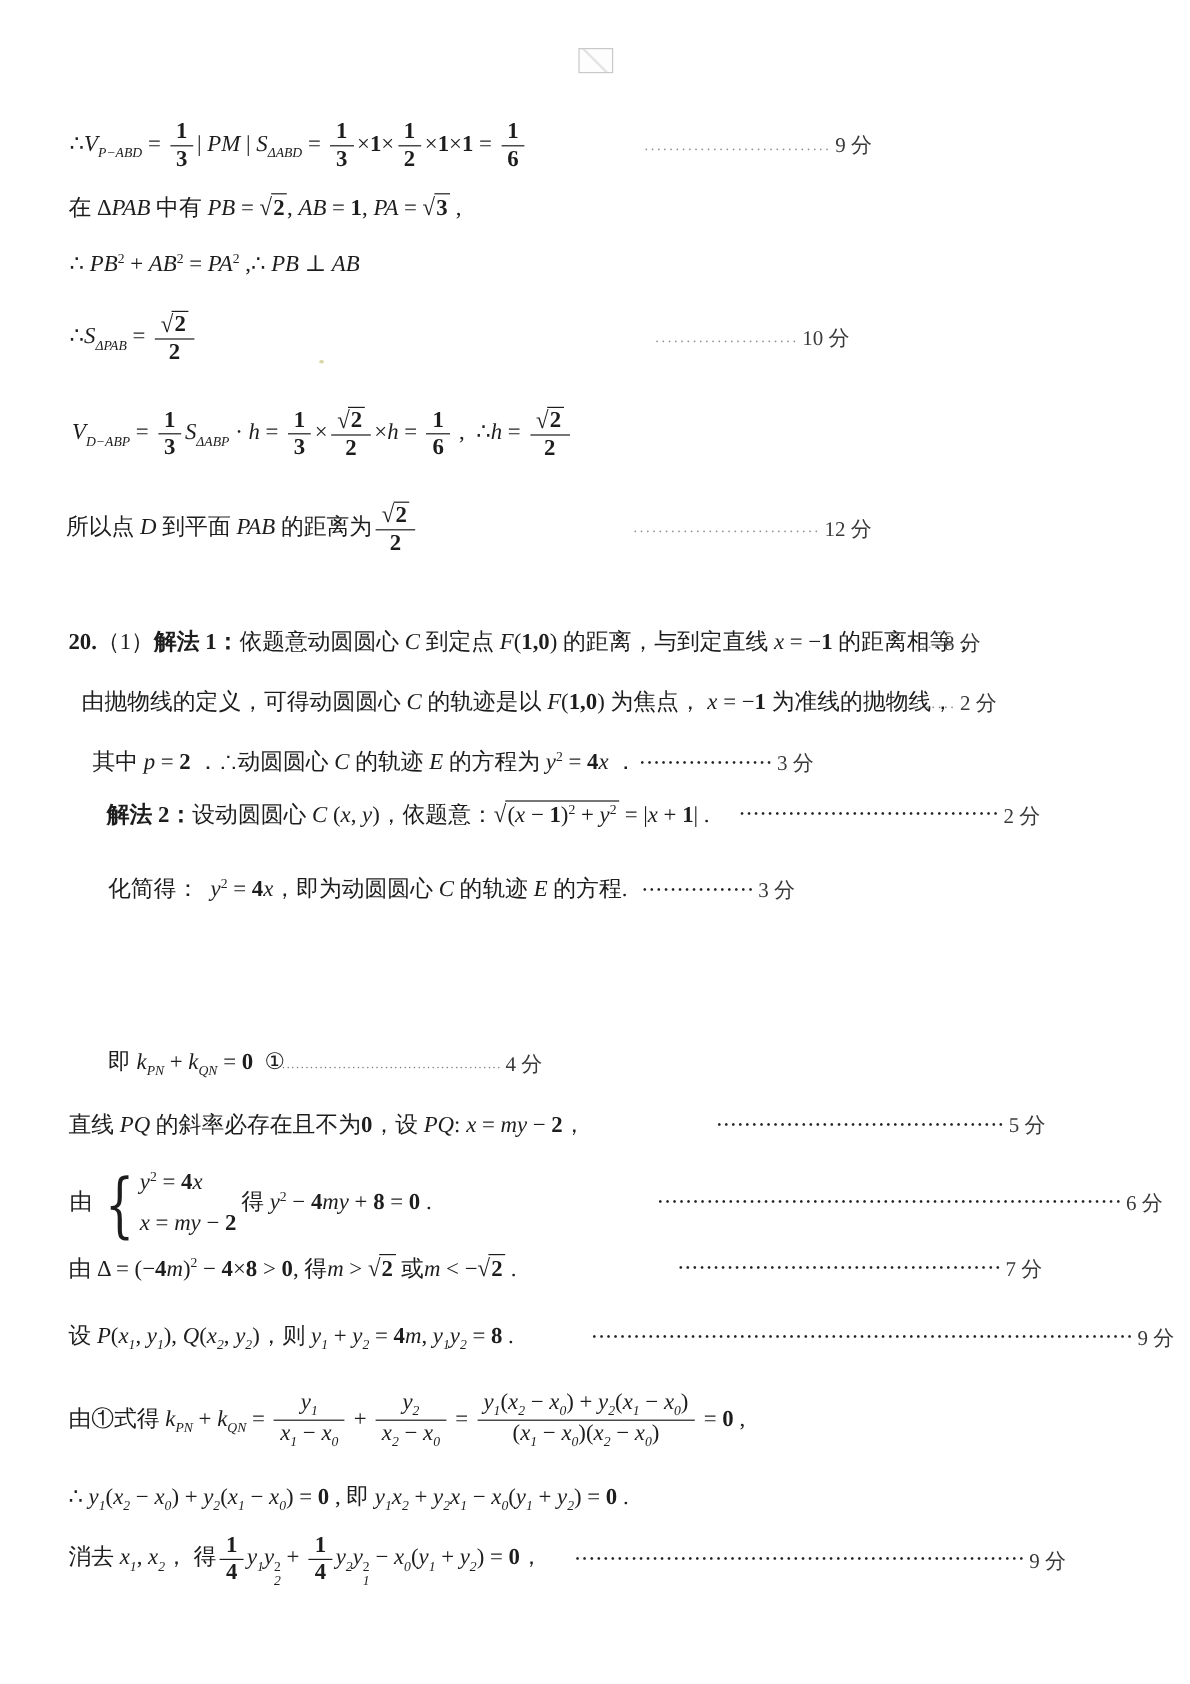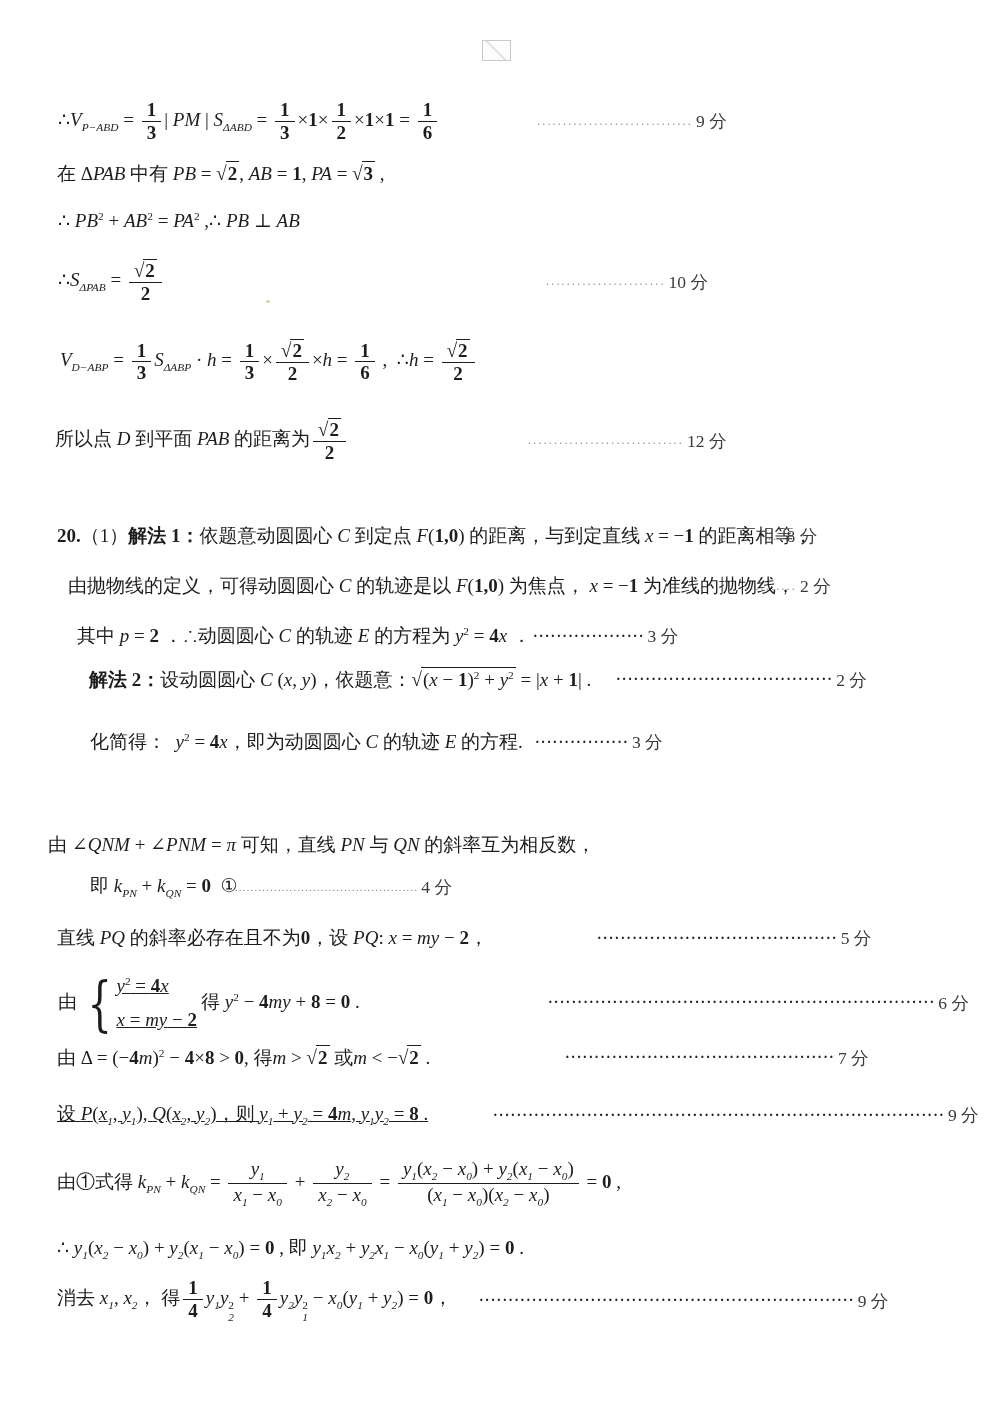--- a/index.html
+++ b/index.html
@@ -37,21 +37,21 @@
   .fr-d{border-top:1.4px solid #1d1d1d;}
   .tk-sqrt{display:inline-block;white-space:nowrap;}
   .sq-r{font-weight:bold;display:inline-block;transform:scaleY(1.05);}
   .sq-c{display:inline-block;border-top:1.7px solid #1d1d1d;padding:0 2px;margin-left:-1px;}
   .tk-cases{display:inline-flex;align-items:center;vertical-align:middle;margin:0 4px;}
   .cs-brace{
     font-size:3.1em;font-weight:400;line-height:0.9;
     transform:scaleX(0.65);margin-right:-2px;
     font-family:"DejaVu Serif",serif;
   }
-  .cs-rows{display:inline-flex;flex-direction:column;gap:9px;text-align:left;text-decoration:underline;}
+  .cs-rows{display:inline-flex;flex-direction:column;gap:9px;text-align:left;}
   .cs-row{display:block;white-space:pre;}
   .leader{
     position:absolute;top:50%;transform:translateY(-50%);
     display:flex;align-items:center;white-space:nowrap;
   }
   .leader .dots{display:inline-block;}
   .leader.light .dots{color:#8f8f8f;font-size:12px;letter-spacing:2.2px;}
   .leader.tiny  .dots{color:#777777;font-size:10px;letter-spacing:1.4px;}
   .leader.dark  .dots{color:#222222;font-weight:bold;font-size:14px;letter-spacing:1.2px;}
   .leader .score{font-size:17.5px;color:#3a3a3a;margin-left:3px;white-space:pre;}
@@ -143,23 +143,20 @@
 
   <div class="line" style="left:90px;top:697px;">
     <span class="math"><span class="tk-t">化简得：  </span><span class="tk-i">y</span><span class="tk-sup">2</span><span class="tk-t"> = </span><span class="tk-b">4</span><span class="tk-i">x</span><span class="tk-t">，即为动圆圆心 </span><span class="tk-i">C</span><span class="tk-t"> 的轨迹 </span><span class="tk-i">E</span><span class="tk-t"> 的方程. </span></span>
     <span class="leader dark" style="left:445px;">
       <span class="dots">················</span>
       <span class="score">3 分</span>
     </span>
   </div>
 
 
-  <div class="line" style="left:48px;top:800px;">
-    <span class="math"><span class="tk-t">由 ∠</span><span class="tk-i">QNM</span><span class="tk-t"> + ∠</span><span class="tk-i">PNM</span><span class="tk-t"> = </span><span class="tk-i">π</span><span class="tk-t"> 可知，直线 </span><span class="tk-i">PN</span><span class="tk-t"> 与 </span><span class="tk-i">QN</span><span class="tk-t"> 的斜率互为相反数，</span></span>
-  </div>
 
   <div class="line" style="left:90px;top:841px;">
     <span class="math"><span class="tk-t">即 </span><span class="tk-i">k</span><span class="tk-sub">PN</span><span class="tk-t"> + </span><span class="tk-i">k</span><span class="tk-sub">QN</span><span class="tk-t"> = </span><span class="tk-b">0</span><span class="tk-t">  ①</span></span>
     <span class="leader tiny" style="left:145px;">
       <span class="dots">...............................................</span>
       <span class="score">4 分</span>
     </span>
   </div>
 
   <div class="line" style="left:57px;top:893px;">
@@ -179,21 +176,21 @@
   </div>
 
   <div class="line" style="left:57px;top:1012px;">
     <span class="math"><span class="tk-t">由 Δ = (−</span><span class="tk-b">4</span><span class="tk-i">m</span><span class="tk-t">)</span><span class="tk-sup">2</span><span class="tk-t"> − </span><span class="tk-b">4</span><span class="tk-t">×</span><span class="tk-b">8</span><span class="tk-t"> &gt; </span><span class="tk-b">0</span><span class="tk-t">, 得</span><span class="tk-i">m</span><span class="tk-t"> &gt; </span><span class="tk-sqrt"><span class="sq-r">√</span><span class="sq-c"><span class="tk-b">2</span></span></span><span class="tk-t"> 或</span><span class="tk-i">m</span><span class="tk-t"> &lt; −</span><span class="tk-sqrt"><span class="sq-r">√</span><span class="sq-c"><span class="tk-b">2</span></span></span><span class="tk-t"> .</span></span>
     <span class="leader dark" style="left:508px;">
       <span class="dots">··············································</span>
       <span class="score">7 分</span>
     </span>
   </div>
 
-  <div class="line" style="left:57px;top:1069px;text-decoration:underline;">
+  <div class="line" style="left:57px;top:1069px;">
     <span class="math"><span class="tk-t">设 </span><span class="tk-i">P</span><span class="tk-t">(</span><span class="tk-i">x</span><span class="tk-sub">1</span><span class="tk-t">, </span><span class="tk-i">y</span><span class="tk-sub">1</span><span class="tk-t">), </span><span class="tk-i">Q</span><span class="tk-t">(</span><span class="tk-i">x</span><span class="tk-sub">2</span><span class="tk-t">, </span><span class="tk-i">y</span><span class="tk-sub">2</span><span class="tk-t">)，则 </span><span class="tk-i">y</span><span class="tk-sub">1</span><span class="tk-t"> + </span><span class="tk-i">y</span><span class="tk-sub">2</span><span class="tk-t"> = </span><span class="tk-b">4</span><span class="tk-i">m</span><span class="tk-t">, </span><span class="tk-i">y</span><span class="tk-sub">1</span><span class="tk-i">y</span><span class="tk-sub">2</span><span class="tk-t"> = </span><span class="tk-b">8</span><span class="tk-t"> .</span></span>
     <span class="leader dark" style="left:436px;">
       <span class="dots">·············································································</span>
       <span class="score">9 分</span>
     </span>
   </div>
 
   <div class="line" style="left:57px;top:1125px;justify-content:flex-end;">
     <span class="math"><span class="tk-t">由①式得 </span><span class="tk-i">k</span><span class="tk-sub">PN</span><span class="tk-t"> + </span><span class="tk-i">k</span><span class="tk-sub">QN</span><span class="tk-t"> = </span><span class="tk-frac"><span class="fr-n"><span class="tk-i">y</span><span class="tk-sub">1</span></span><span class="fr-d"><span class="tk-i">x</span><span class="tk-sub">1</span><span class="tk-t"> − </span><span class="tk-i">x</span><span class="tk-sub">0</span></span></span><span class="tk-t"> + </span><span class="tk-frac"><span class="fr-n"><span class="tk-i">y</span><span class="tk-sub">2</span></span><span class="fr-d"><span class="tk-i">x</span><span class="tk-sub">2</span><span class="tk-t"> − </span><span class="tk-i">x</span><span class="tk-sub">0</span></span></span><span class="tk-t"> = </span><span class="tk-frac"><span class="fr-n"><span class="tk-i">y</span><span class="tk-sub">1</span><span class="tk-t">(</span><span class="tk-i">x</span><span class="tk-sub">2</span><span class="tk-t"> − </span><span class="tk-i">x</span><span class="tk-sub">0</span><span class="tk-t">) + </span><span class="tk-i">y</span><span class="tk-sub">2</span><span class="tk-t">(</span><span class="tk-i">x</span><span class="tk-sub">1</span><span class="tk-t"> − </span><span class="tk-i">x</span><span class="tk-sub">0</span><span class="tk-t">)</span></span><span class="fr-d"><span class="tk-t">(</span><span class="tk-i">x</span><span class="tk-sub">1</span><span class="tk-t"> − </span><span class="tk-i">x</span><span class="tk-sub">0</span><span class="tk-t">)(</span><span class="tk-i">x</span><span class="tk-sub">2</span><span class="tk-t"> − </span><span class="tk-i">x</span><span class="tk-sub">0</span><span class="tk-t">)</span></span></span><span class="tk-t"> = </span><span class="tk-b">0</span><span class="tk-t"> ,</span></span>
   </div>

